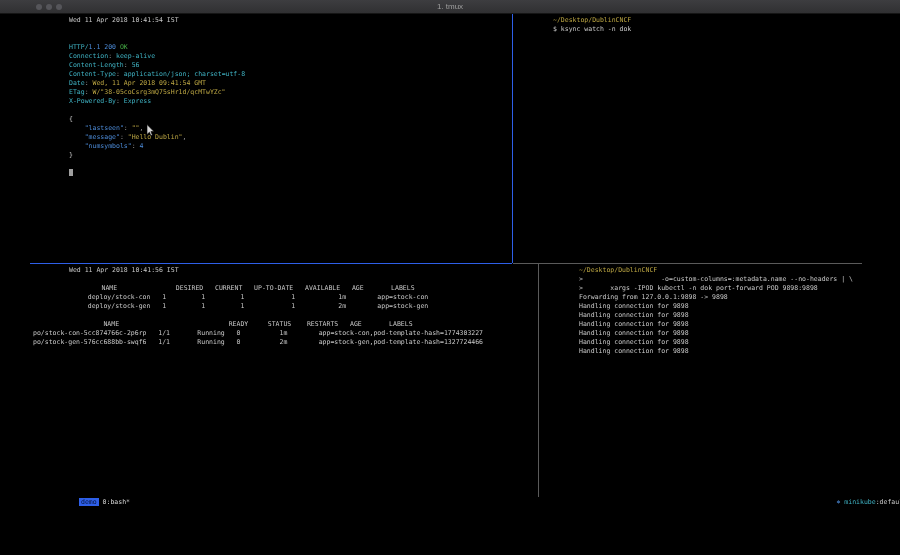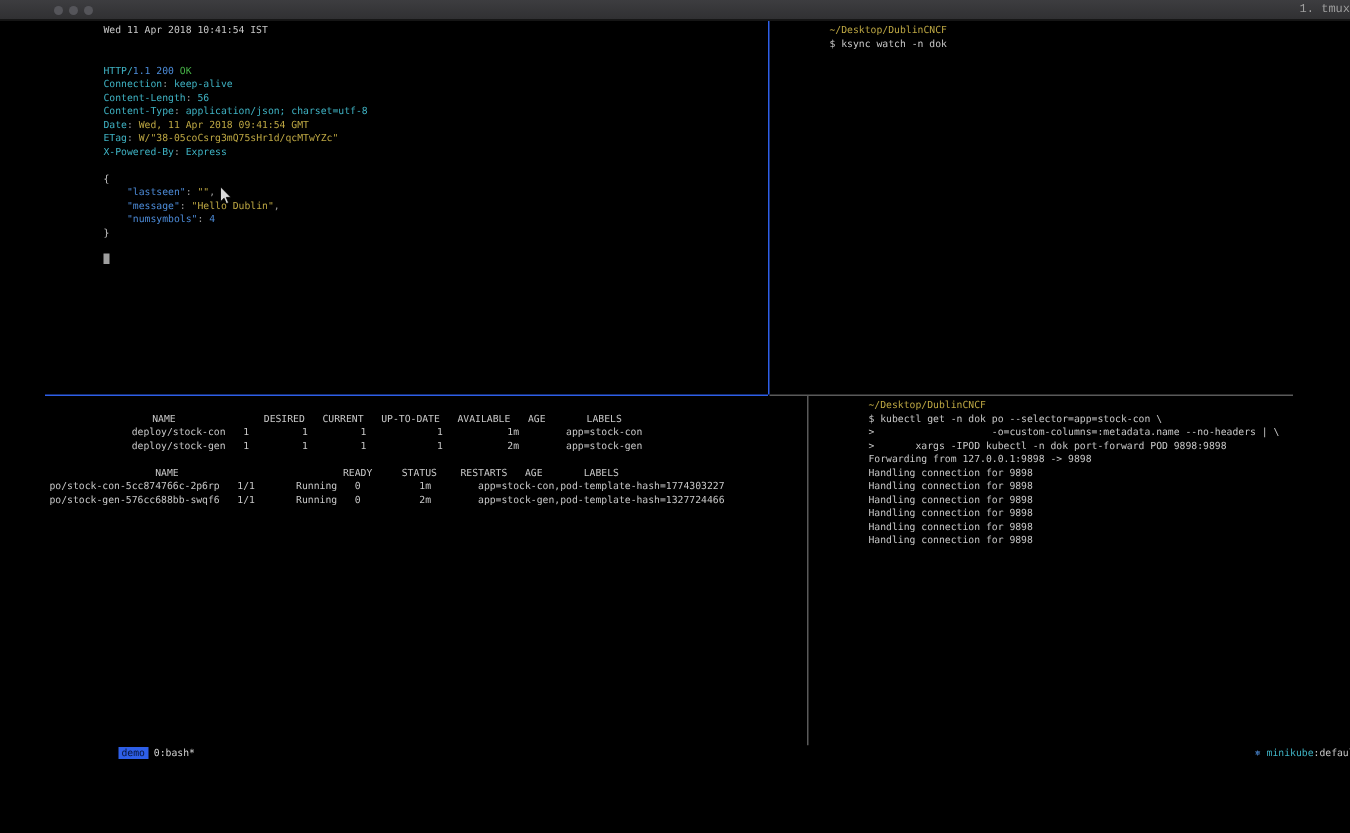--- a/index.html
+++ b/index.html
@@ -3,21 +3,21 @@
 <meta charset="utf-8">
 <style>
   * { margin:0; padding:0; box-sizing:border-box; }
   html,body { width:900px; height:555px; background:#000; overflow:hidden; }
   body { position:relative; font-family:"DejaVu Sans Mono", monospace; }
 
   .titlebar { position:absolute; left:0; top:0; width:900px; height:14px;
               background:linear-gradient(#3d3d40,#303032); border-bottom:1px solid #151515; }
   .lights { position:absolute; left:36px; top:4px; display:flex; gap:4px; }
   .light { width:6px; height:6px; border-radius:50%; background:#55555a; }
-  .title { width:100%; text-align:right; font-family:Liberation Mono, monospace;
+  .title { width:100%; text-align:center; font-family:Liberation Sans, sans-serif;
            font-size:8px; line-height:14px; color:#9e9e9e; }
 
   .term { position:absolute; left:30px; top:14px; width:832px; height:493px; background:#000; }
 
   .pane { position:absolute; font-size:6.5px; line-height:9px; color:#c8c8c8; letter-spacing:0; }
   .ln { height:9px; white-space:pre;margin-left:36px; }
   .block { white-space:pre;text-align:center; }
 
   .white { color:#c8c8c8; }
   .cyan { color:#3fb3c4; }
@@ -75,34 +75,34 @@
     <div class="ln"></div>
     <div class="ln"><span class="cursor-block"></span></div>
   </div>
 
   <div class="pane" style="left:487px;top:2px;">
     <div class="ln yellow">~/Desktop/DublinCNCF</div>
     <div class="ln">$ ksync watch -n dok</div>
   </div>
 
   <div class="pane" style="left:3px;top:252px;">
+    <div class="ln">Wed 11 Apr 2018 10:41:56 IST</div>
     <div class="ln"></div>
     <div class="block">NAME               DESIRED   CURRENT   UP-TO-DATE   AVAILABLE   AGE       LABELS
 deploy/stock-con   1         1         1            1           1m        app=stock-con
 deploy/stock-gen   1         1         1            1           2m        app=stock-gen</div>
     <div class="ln"></div>
     <div class="block">NAME                            READY     STATUS    RESTARTS   AGE       LABELS
 po/stock-con-5cc874766c-2p6rp   1/1       Running   0          1m        app=stock-con,pod-template-hash=1774303227
 po/stock-gen-576cc688bb-swqf6   1/1       Running   0          2m        app=stock-gen,pod-template-hash=1327724466</div>
     <div class="ln"></div>
   </div>
 
   <div class="pane" style="left:513px;top:252px;">
     <div class="ln yellow">~/Desktop/DublinCNCF</div>
-    <div class="ln">$ kubectl get -n dok po --selector=app=stock-con \</div>
     <div class="ln">&gt;                    -o=custom-columns=:metadata.name --no-headers | \</div>
     <div class="ln">&gt;       xargs -IPOD kubectl -n dok port-forward POD 9898:9898</div>
     <div class="ln">Forwarding from 127.0.0.1:9898 -&gt; 9898</div>
     <div class="ln">Handling connection for 9898</div>
     <div class="ln">Handling connection for 9898</div>
     <div class="ln">Handling connection for 9898</div>
     <div class="ln">Handling connection for 9898</div>
     <div class="ln">Handling connection for 9898</div>
     <div class="ln">Handling connection for 9898</div>
   </div>

